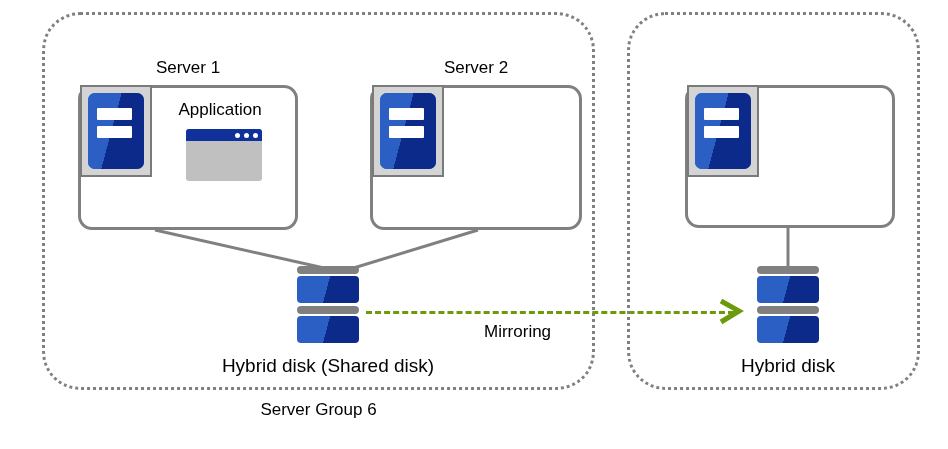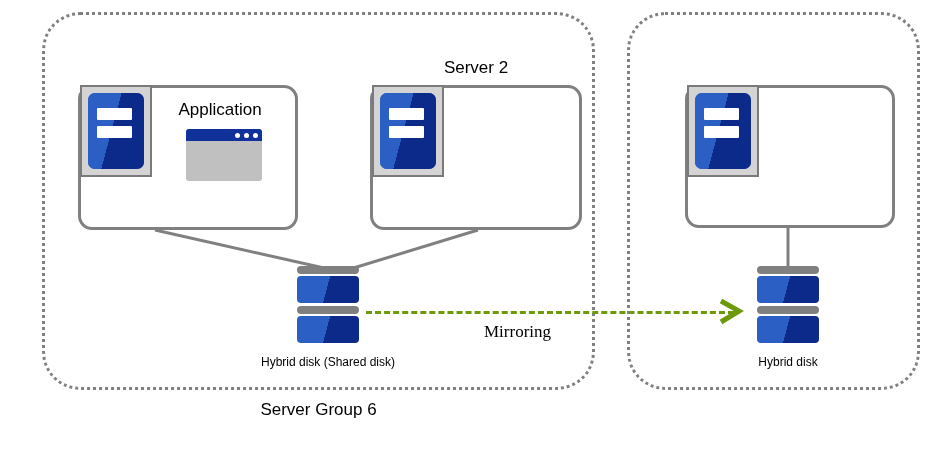--- a/index.html
+++ b/index.html
@@ -113,39 +113,38 @@
   .disk .drum{
     height:27px;
     border-radius:4px;
     margin-top:2px;
     background:linear-gradient(105deg,#2b5fc4 0 48%,#0b2a8a 48% 100%);
   }
   .disk .gap{height:3px;}
   .disk-label{
     position:absolute;
     text-align:right;
-    font-size:12px;
+    font-size:19px;
     color:#000;
     white-space:nowrap;
     left:50%;
     transform:translateX(-50%);
   }
 
   
   .mirror-line{
     position:absolute;
     height:0;
     border-top:3px dashed #6c9a0b;
   }
   .mirror-label{
     position:absolute;
     font-size:17px;
     color:#000;
     white-space:nowrap;
-    font-family:Liberation Serif, serif;
   }
 
   
   #connectors{position:absolute;left:0;top:0;width:948px;height:449px;pointer-events:none;}
 </style>
 </head>
 <body>
 
 <div id="stage">
 
@@ -155,20 +154,21 @@
 
     <line x1="478" y1="230" x2="347" y2="270" stroke="#808080" stroke-width="3"></line>
 
     <line x1="788" y1="228" x2="788" y2="270" stroke="#808080" stroke-width="3"></line>
   </svg>
 
   <div class="group-box" style="left:42px;top:12px;width:553px;height:378px;"></div>
 
   <div class="group-caption" style="left:42px;top:400px;width:553px;">Server Group 6</div>
 
+  <div class="server-title" style="left:78px;top:58px;width:220px;">Server 1</div>
 
   <div class="server-card" style="left:78px;top:85px;width:220px;height:145px;"></div>
 
   <div class="srv-icon" style="left:80px;top:85px;width:72px;height:92px;">
     <div class="body">
       <div class="bar b1"></div>
       <div class="bar b2"></div>
     </div>
   </div>
 

